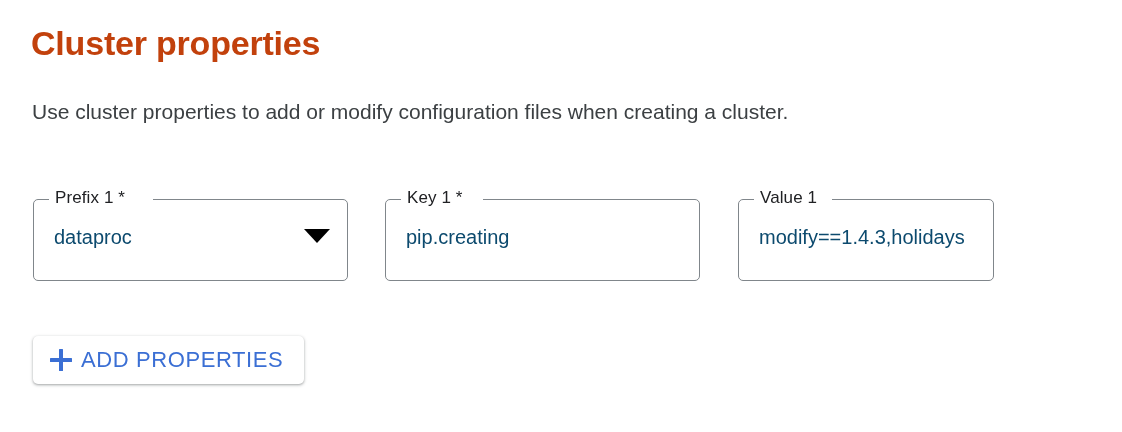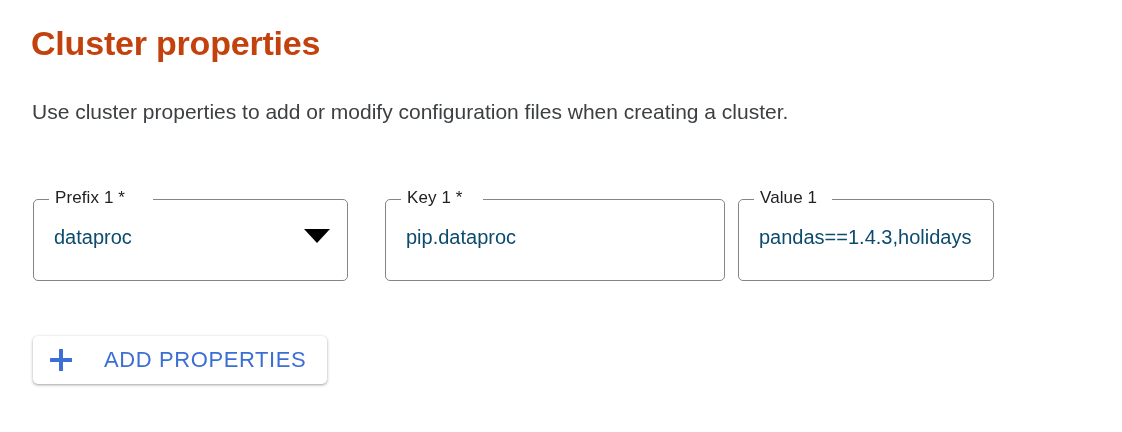--- a/index.html
+++ b/index.html
@@ -126,21 +126,21 @@
 
   
   .add-button {
     position: absolute;
     left: 33px;
     top: 336px;
     height: 48px;
     padding: 0 21px 0 17px;
     display: flex;
     align-items: center;
-    gap: 32px;
+    gap: 9px;
     background: #ffffff;
     border: none;
     border-radius: 5px;
     box-shadow: 0 1px 2px 0 rgba(60,64,67,0.30),
                 0 1px 3px 1px rgba(60,64,67,0.15);
     cursor: pointer;
     font-family: "Liberation Sans", sans-serif;
   }
 
   .add-button .plus-icon {
@@ -190,32 +190,32 @@
   <div class="fields-row">
 
     <div class="field" id="field-prefix" style="left: 33px; width: 315px;">
       <div class="field-outline"></div>
       <div class="field-notch" id="notch-prefix" style="width: 104px;"></div>
       <div class="field-label">Prefix 1 *</div>
       <div class="field-value has-arrow">dataproc</div>
       <div class="dropdown-arrow"></div>
     </div>
 
-    <div class="field" id="field-key" style="left: 385px; width: 340px; padding-left: 20px;">
+    <div class="field" id="field-key" style="left: 385px; width: 315px; padding-left: 20px;">
       <div class="field-outline"></div>
       <div class="field-notch" id="notch-key" style="width: 82px;"></div>
       <div class="field-label">Key 1 *</div>
-      <div class="field-value">pip.dataproc</div>
+      <div class="field-value">pip.creating</div>
     </div>
 
     <div class="field" id="field-value" style="left: 738px; width: 256px;">
       <div class="field-outline"></div>
       <div class="field-notch" id="notch-value" style="width: 78px;"></div>
       <div class="field-label">Value 1</div>
-      <div class="field-value">pandas==1.4.3,holidays</div>
+      <div class="field-value">modify==1.4.3,holidays</div>
     </div>
 
   </div>
 
   <button class="add-button">
     <span class="plus-icon"></span>
     <span class="btn-label" style="color: rgb(59, 111, 212);">ADD PROPERTIES</span>
   </button>
 
 </div>

